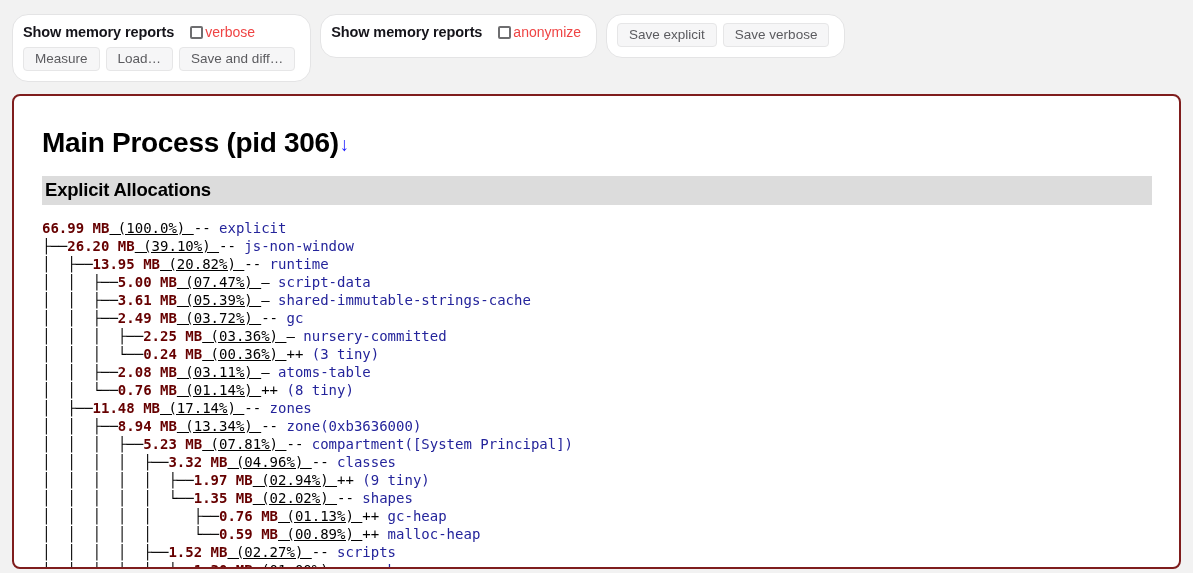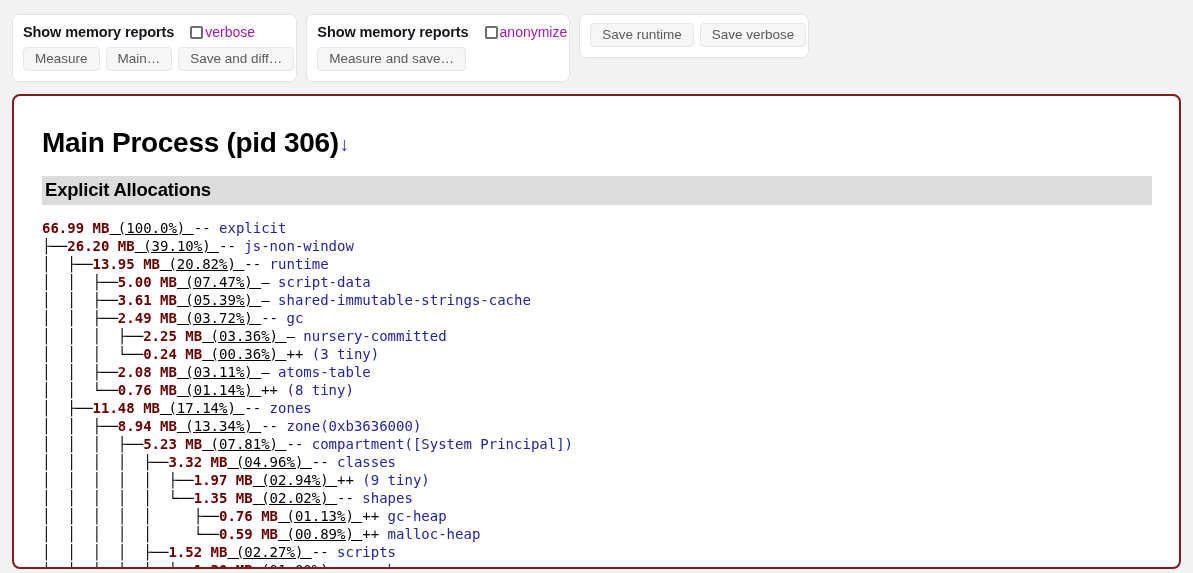--- a/index.html
+++ b/index.html
@@ -17,22 +17,22 @@
   #toolbar {
     display: flex;
     align-items: flex-start;
     gap: 9px;
     padding: 14px 12px 0 12px;
     box-sizing: border-box;
   }
   .op-card {
     background: #ffffff;
     border: 1px solid #e4e4e5;
-    border-radius: 7px;
-    padding: 8px 2px 10px 10px;
+    border-radius: 16px;
+    padding: 8px 15px 10px 10px;
     box-sizing: border-box;
   }
   .op-head {
     display: flex;
     align-items: center;
     white-space: nowrap;
     margin-bottom: 6px;
     height: 18px;
   }
   .op-title {
@@ -51,21 +51,21 @@
     height: 13px;
     border: 2px solid #6e6e70;
     border-radius: 2px;
     background: #fff;
     box-sizing: border-box;
     display: inline-block;
     margin-right: 2px;
   }
   .cb-label {
     font-size: 14px;
-    color: #a21caf;
+    color: #ef4444;
   }
   .btn-row {
     display: flex;
     gap: 6px;
   }
   .obtn {
     background: #f6f6f7;
     border: 1px solid #e6e6e7;
     border-radius: 4px;
     color: #5b5b5f;
@@ -140,42 +140,39 @@
   <div class="op-card">
     <div class="op-head">
       <span class="op-title">Show memory reports</span>
       <label class="cb-wrap">
         <span class="cbox"></span>
         <span class="cb-label">verbose</span>
       </label>
     </div>
     <div class="btn-row">
       <button class="obtn">Measure</button>
-      <button class="obtn">Main…</button>
+      <button class="obtn">Load…</button>
       <button class="obtn">Save and diff…</button>
     </div>
   </div>
 
   <div class="op-card">
     <div class="op-head">
       <span class="op-title">Show memory reports</span>
       <label class="cb-wrap">
         <span class="cbox"></span>
         <span class="cb-label">anonymize</span>
       </label>
     </div>
-    <div class="btn-row">
-      <button class="obtn">Measure and save…</button>
-    </div>
   </div>
 
 
   <div class="op-card">
     <div class="btn-row">
-      <button class="obtn">Save runtime</button>
+      <button class="obtn">Save explicit</button>
       <button class="obtn">Save verbose</button>
     </div>
   </div>
 
 </div>
 
 <div id="main-card">
 
   <h1 id="process-title"><span>Main Process (pid 306)</span><a class="dl-arrow" href="#">↓</a></h1>
 

